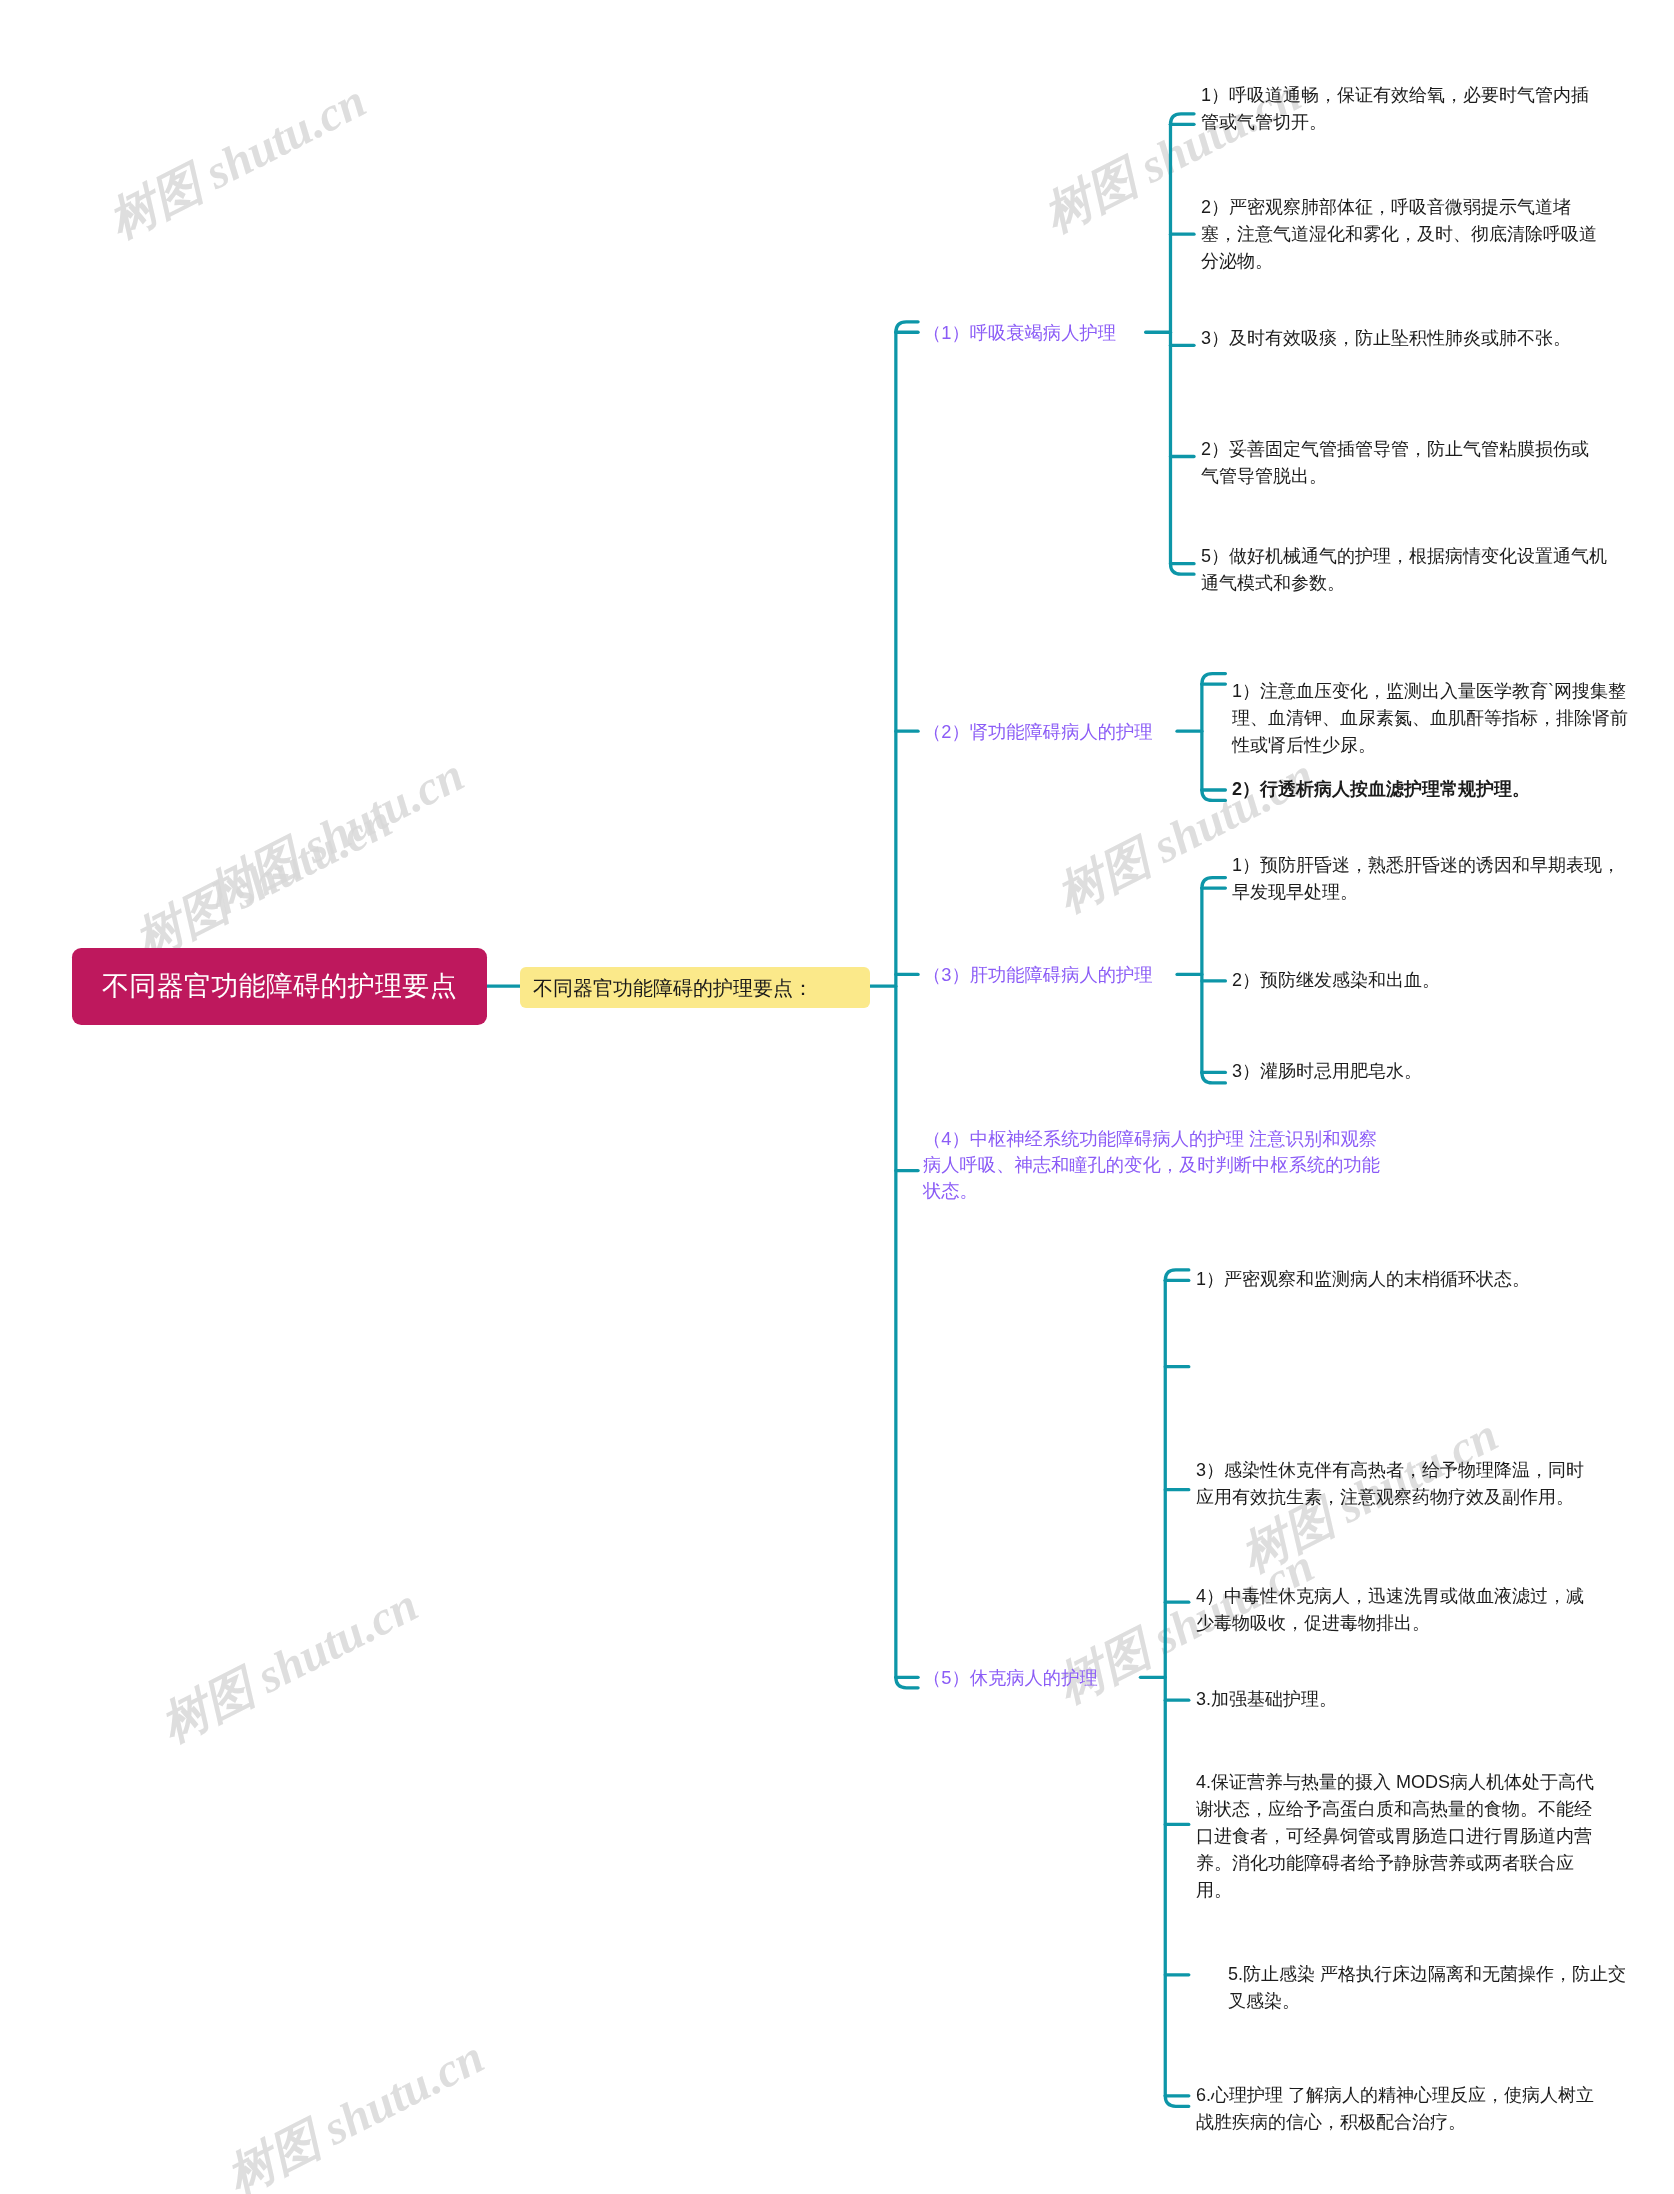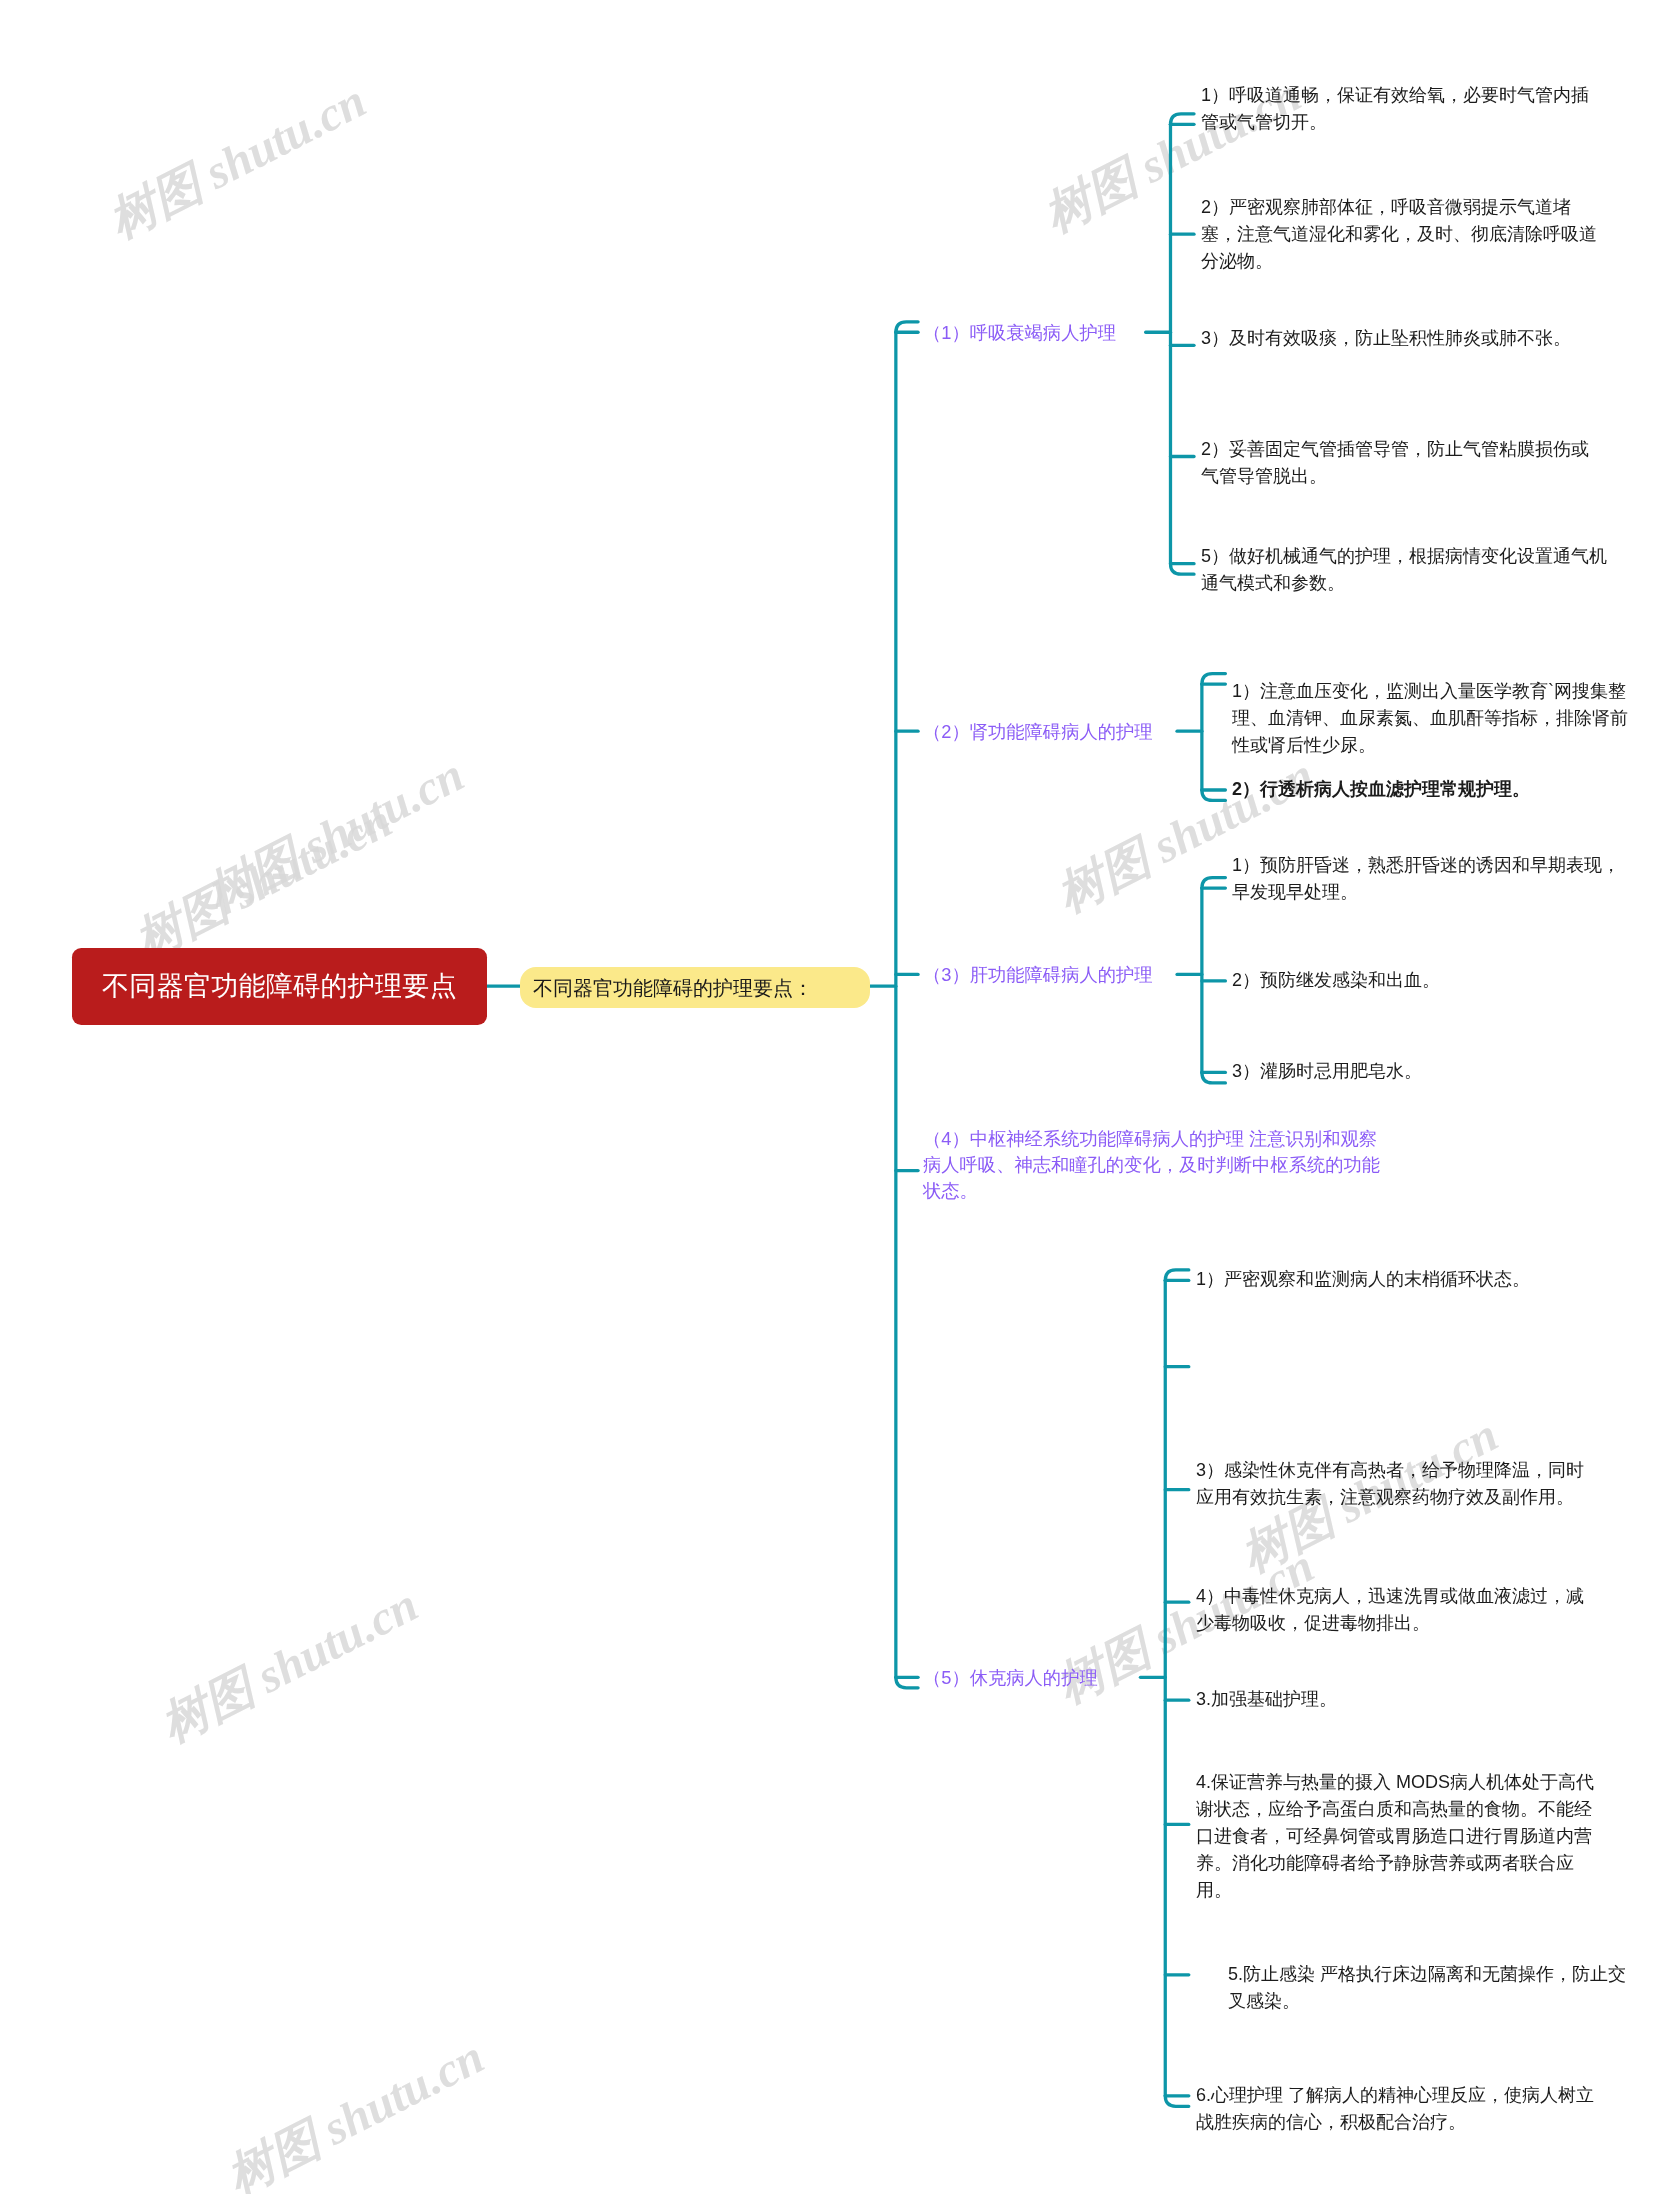--- a/index.html
+++ b/index.html
@@ -16,26 +16,26 @@
     position:absolute;color:#d9d9d9;opacity:.85;white-space:nowrap;
     font-family:"Liberation Serif","DejaVu Serif",serif;
     font-style:italic;font-weight:700;pointer-events:none;user-select:none;
     transform-origin:left top;
   }
 
   
   .node{position:absolute;box-sizing:border-box;}
 
   .root-node{
-    background:#b91c1c;color:#ffffff;border-radius:9.2px;
+    background:#be185d;color:#ffffff;border-radius:9.2px;
     display:flex;align-items:center;justify-content:center;text-align:center;
     font-size:27px;line-height:1.32;padding:17px 19.6px;letter-spacing:0.3px;
   }
   .topic-node{
-    background:#fbe98a;color:#1a1a1a;border-radius:16px;
+    background:#fbe98a;color:#1a1a1a;border-radius:6px;
     display:flex;align-items:center;justify-content:flex-start;
     font-size:20px;line-height:1.3;padding:20px 13px;white-space:nowrap;
   }
   .branch-label{
     color:#8b5cf6;font-size:18.3px;line-height:1.42;white-space:nowrap;
     display:flex;align-items:center;
   }
   .branch-label.wrap{white-space:normal;display:block;}
   .leaf-label{
     color:#1c1c1c;font-size:18px;line-height:1.5;display:block;

